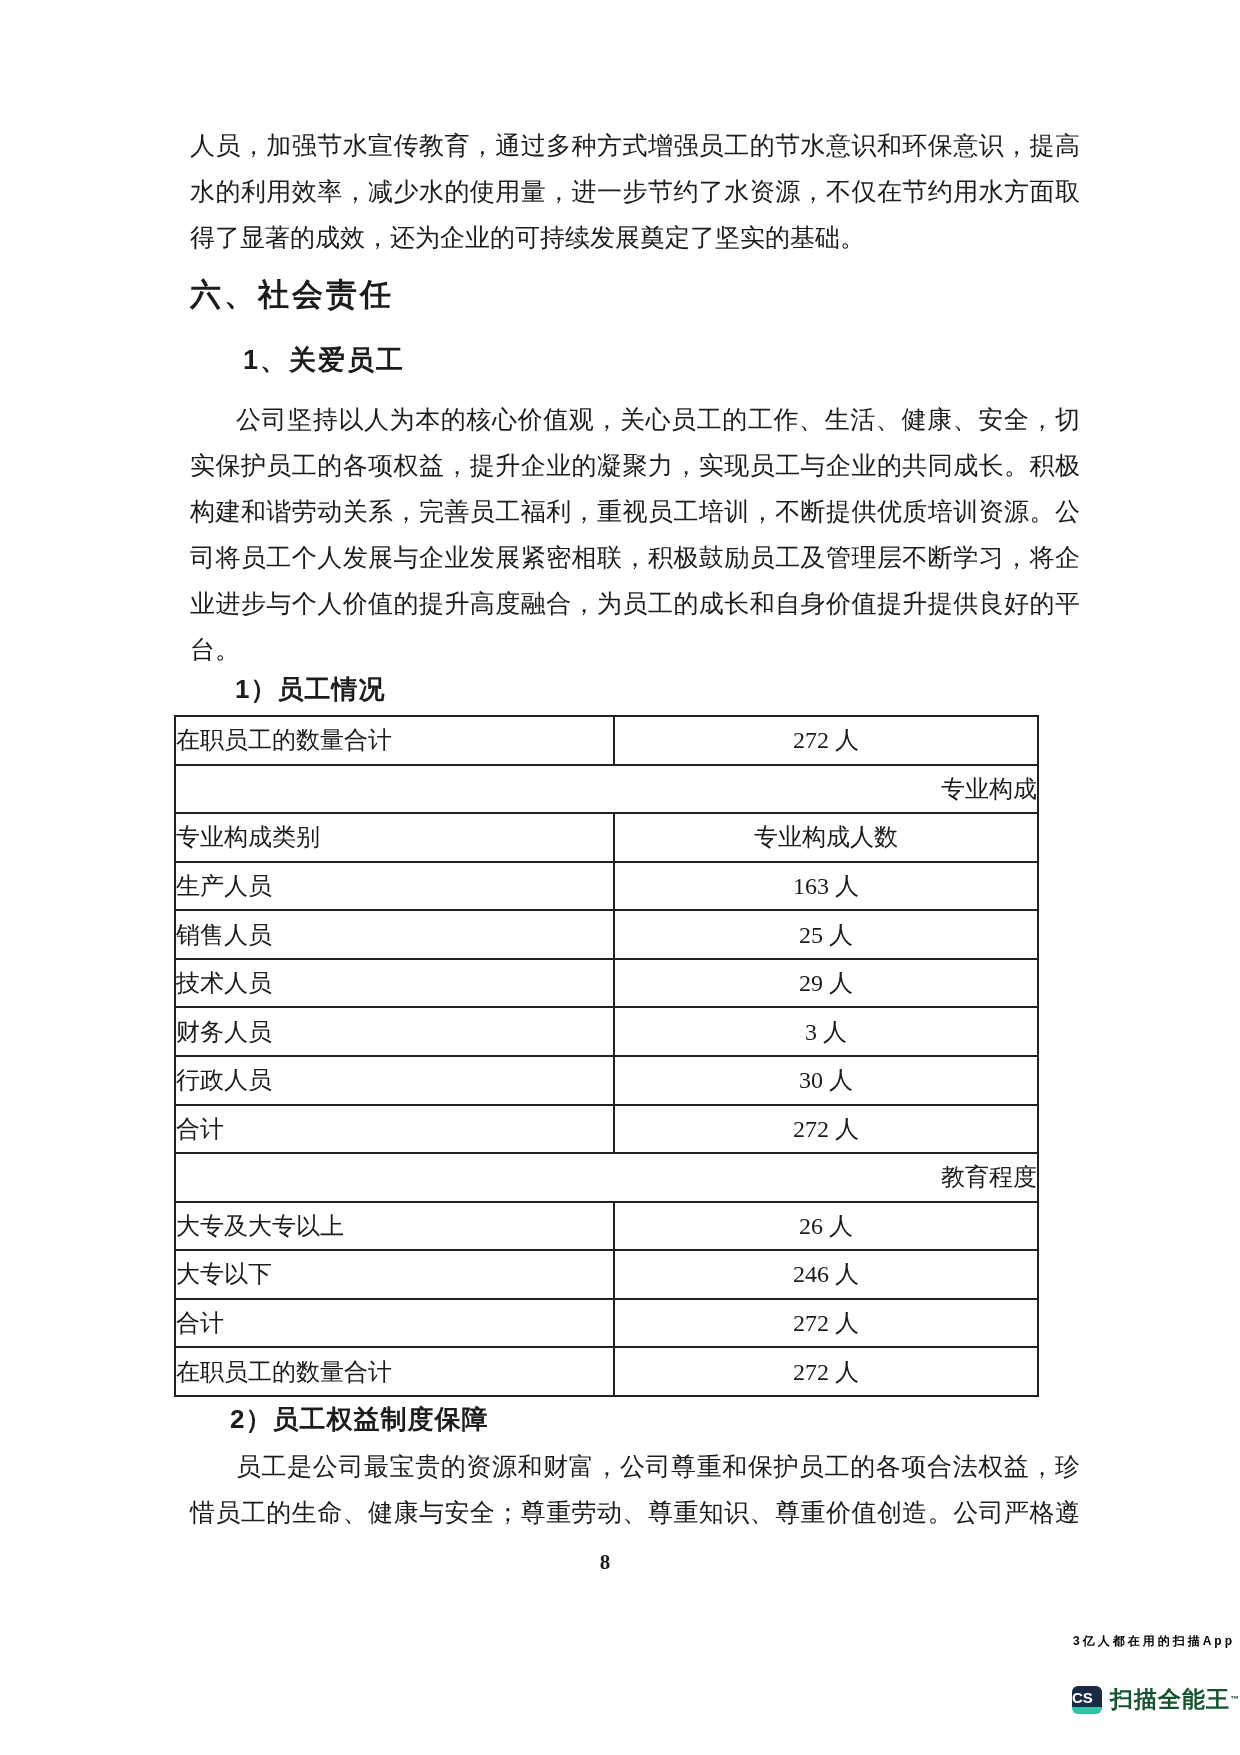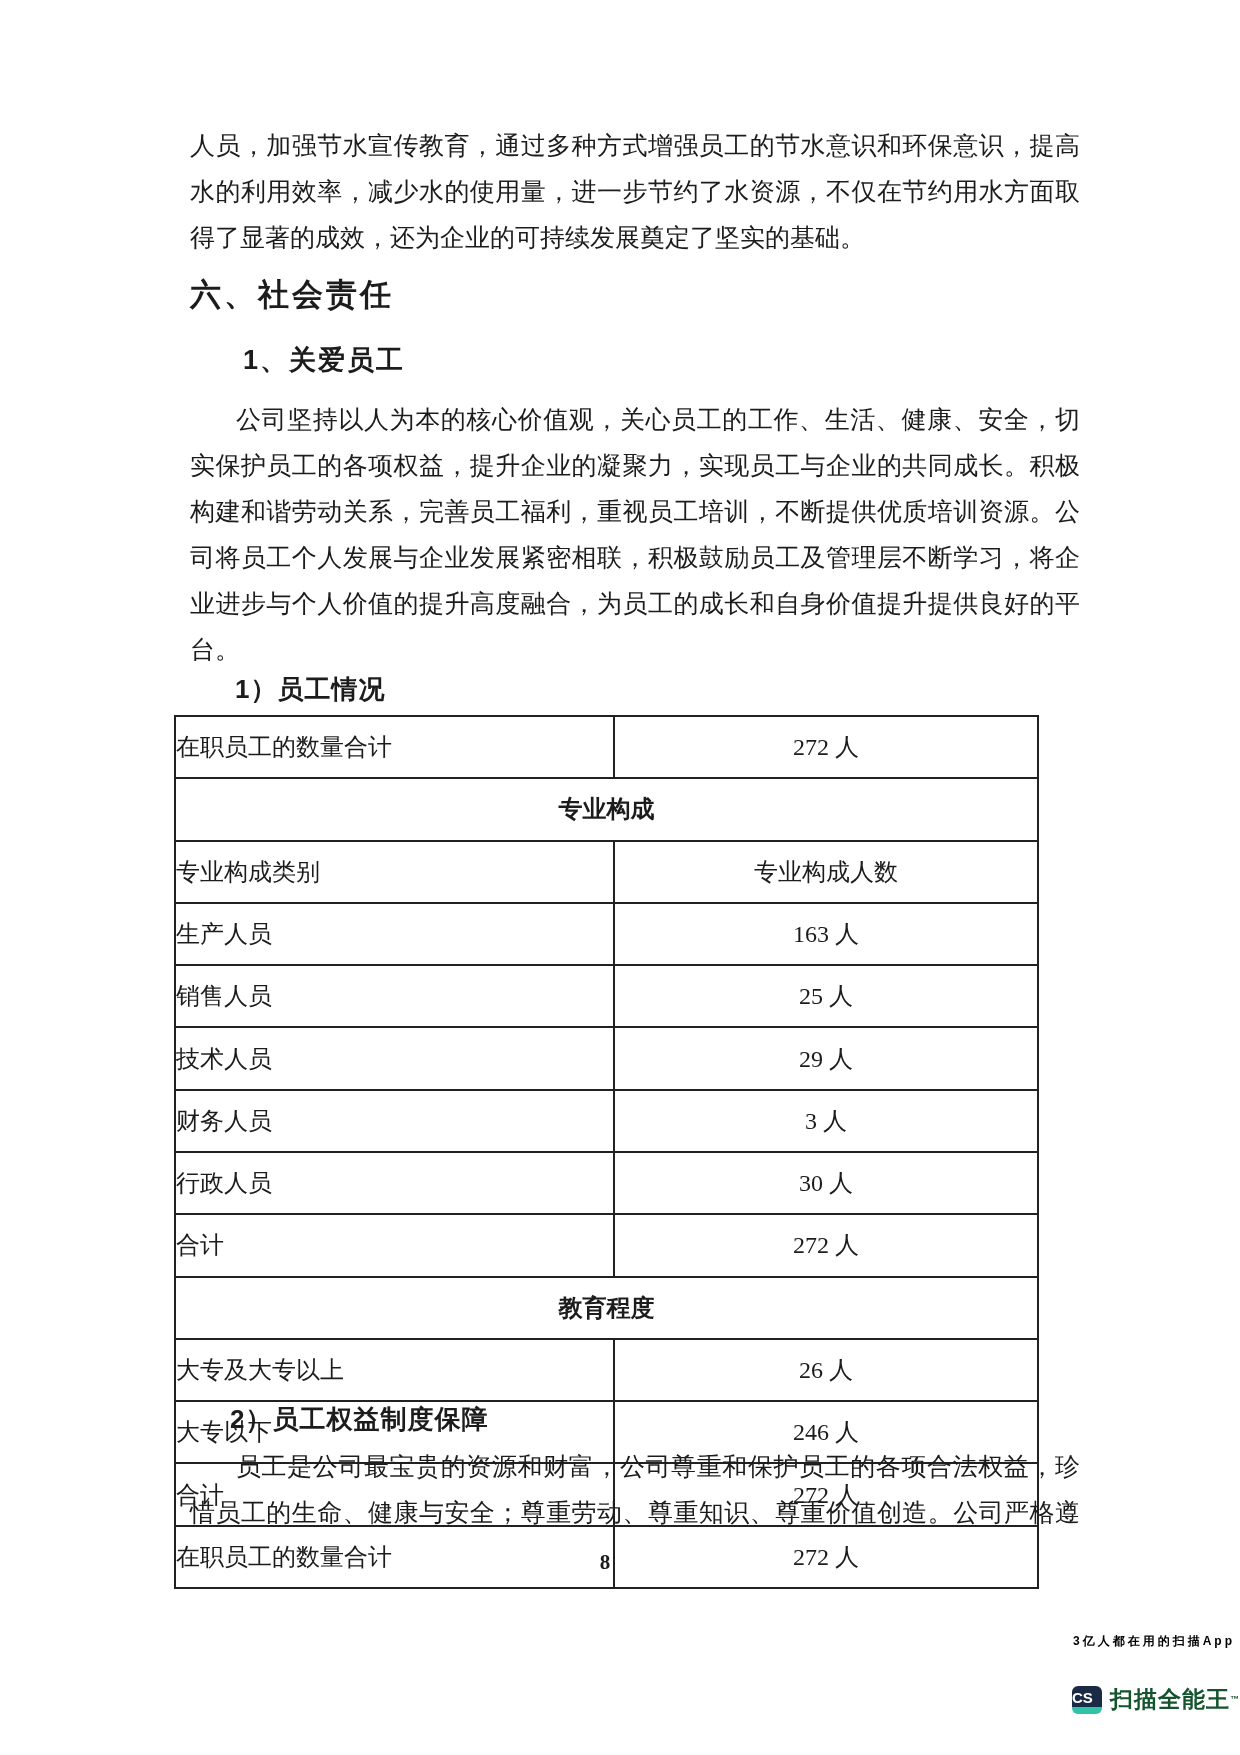--- a/index.html
+++ b/index.html
@@ -18,30 +18,30 @@
   .h1 { position:absolute; left:190px; top:278px;
         font:700 31px/34px "Liberation Sans", sans-serif; letter-spacing:3px; }
   .h2 { position:absolute; left:243px; top:345px;
         font:700 27px/30px "Liberation Sans", sans-serif; letter-spacing:2px; }
   .h3a { position:absolute; left:235px; top:674px;
         font:700 26px/30px "Liberation Sans", sans-serif; letter-spacing:1px; }
   .h3b { position:absolute; left:230px; top:1404px;
         font:700 26px/30px "Liberation Sans", sans-serif; letter-spacing:1px; }
 
   table.staff {
-    position:absolute; left:174px; top:715px; width:863px; height:874px;
+    position:absolute; left:174px; top:715px; width:863px; height:682px;
     border-collapse:collapse; table-layout:fixed;
   }
   table.staff td {
     border:2px solid #212121; font-size:24px; height:44px;
     font-family:"Liberation Serif", serif; padding:0;
   }
   td.lab { padding-left:14px; text-align:left; }
   td.val { text-align:center; }
-  td.sec { text-align:center; font-weight:700; }
+  td.sec { text-align:right; font-weight:400; }
 
   .pagenum { position:absolute; left:560px; top:1550px; width:90px;
              text-align:center; font:700 21px "Liberation Serif", serif; }
 
   
   .cs-badge {
     position:absolute; left:1072px; top:1686px; width:30px; height:28px;
     border-radius:6px;
     background:linear-gradient(to bottom,#1c2b45 0%,#1c2b45 76%,#2fc3a7 76%);
     color:#ffffff; font:700 15px/23px "Liberation Sans", sans-serif;

